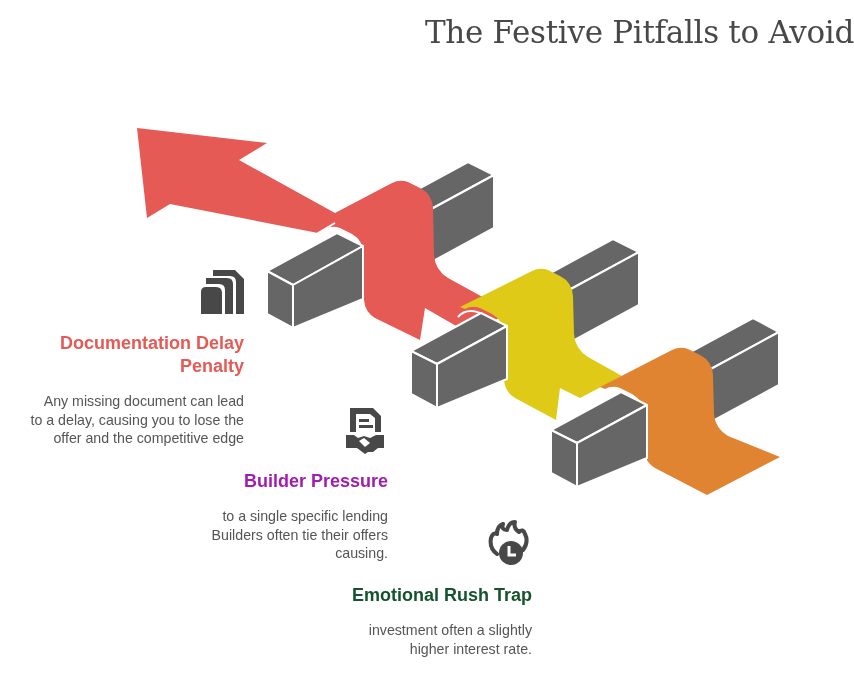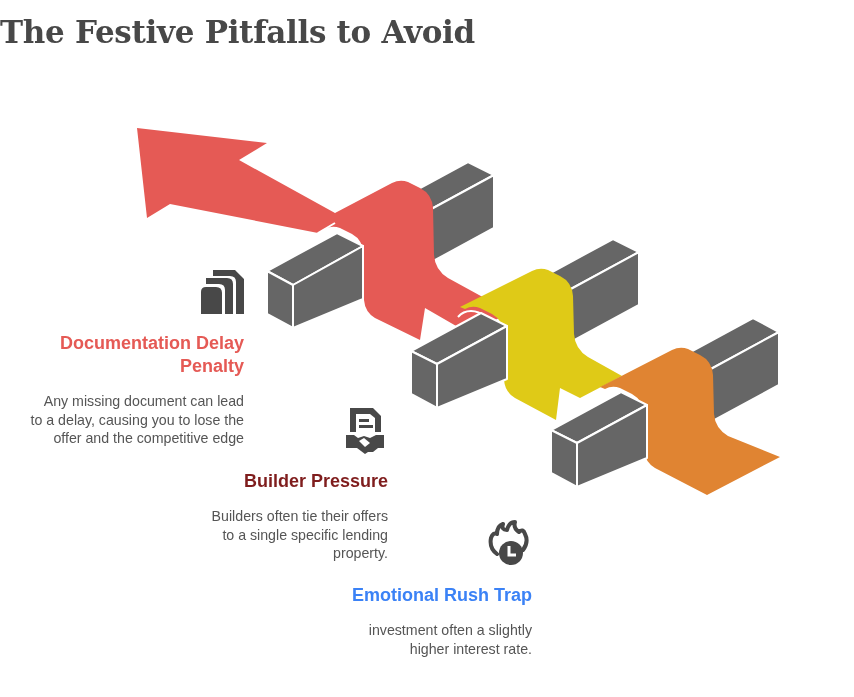--- a/index.html
+++ b/index.html
@@ -1,17 +1,17 @@
 <!DOCTYPE html>
 <html><head>
 <meta charset="utf-8">
 <style>
   html, body { margin:0; padding:0; background:#ffffff; }
   body { width:854px; height:697px; position:relative; overflow:hidden; font-family:"Liberation Sans", sans-serif; }
-  .title { position:absolute; left:0; top:14px; width:854px; text-align:left; font-family:"DejaVu Serif", serif; font-weight:bold; font-size:31px; color:#484848; letter-spacing:-0.3px; }
+  .title { position:absolute; left:0; top:14px; width:854px; text-align:right; font-family:"DejaVu Serif", serif; font-weight:normal; font-size:31px; color:#484848; letter-spacing:-0.3px; }
   svg.graphic { position:absolute; left:0; top:0; }
   .block { position:absolute; text-align:right; }
   .heading { font-weight:bold; font-size:18px; line-height:23px; }
   .desc { font-size:14.2px; line-height:18.5px; color:#555555; }
   .icon { position:absolute; }
 </style>
 </head>
 <body>
 
 <div class="title">The Festive Pitfalls to Avoid</div>
@@ -93,32 +93,32 @@
 </div>
 
 <svg class="icon" style="left:344px;top:406px" width="42" height="48" viewBox="0 0 42 48">
   <path d="M6,2 L29,2 L37,10 L37,26 L31,26 L31,12 L26,8 L12,8 L12,26 L6,26 Z" fill="#484848"></path>
   <rect x="15" y="13" width="10" height="3" fill="#484848"></rect>
   <rect x="15" y="19" width="14" height="3" fill="#484848"></rect>
   <path d="M2,29 L10,29 L14,32 L20,30 L26,32 L32,29 L40,29 L40,42 L34,42 L29,46 L24,46 L21,48 L13,42 L2,42 Z" fill="#484848"></path>
   <path d="M15,35 L20,32 L26,37 L21,41 Z" fill="#fff"></path>
 </svg>
 <div class="block" style="right:466px;top:470px;width:260px;">
-  <div class="heading" style="color:#7f1d1d">Builder Pressure</div>
+  <div class="heading" style="color:#a21caf">Builder Pressure</div>
   <div class="desc" style="margin-top:14px">
+    <div>to a single specific lending</div>
     <div>Builders often tie their offers</div>
-    <div>to a single specific lending</div>
-    <div>property.</div>
+    <div>causing.</div>
   </div>
 </div>
 
 <svg class="icon" style="left:487px;top:520px" width="44" height="46" viewBox="0 0 44 46">
   <path d="M10,34 Q2,28 4,18 Q6,12 10,14 Q10,6 16,4 Q14,10 20,10 Q22,2 28,2 Q26,8 32,12 Q36,8 38,14 Q42,22 36,30" fill="none" stroke="#484848" stroke-width="4" stroke-linejoin="round" stroke-linecap="round"></path>
   <circle cx="24" cy="33" r="12" fill="#484848"></circle>
   <path d="M22,26 L22,35 L29,35" fill="none" stroke="#fff" stroke-width="3"></path>
 </svg>
 <div class="block" style="right:322px;top:584px;width:260px;">
-  <div class="heading" style="color:#3b82f6">Emotional Rush Trap</div>
+  <div class="heading" style="color:#14532d">Emotional Rush Trap</div>
   <div class="desc" style="margin-top:14px">
     <div>investment often a slightly</div>
     <div>higher interest rate.</div>
   </div>
 </div>
 
 </body></html>

